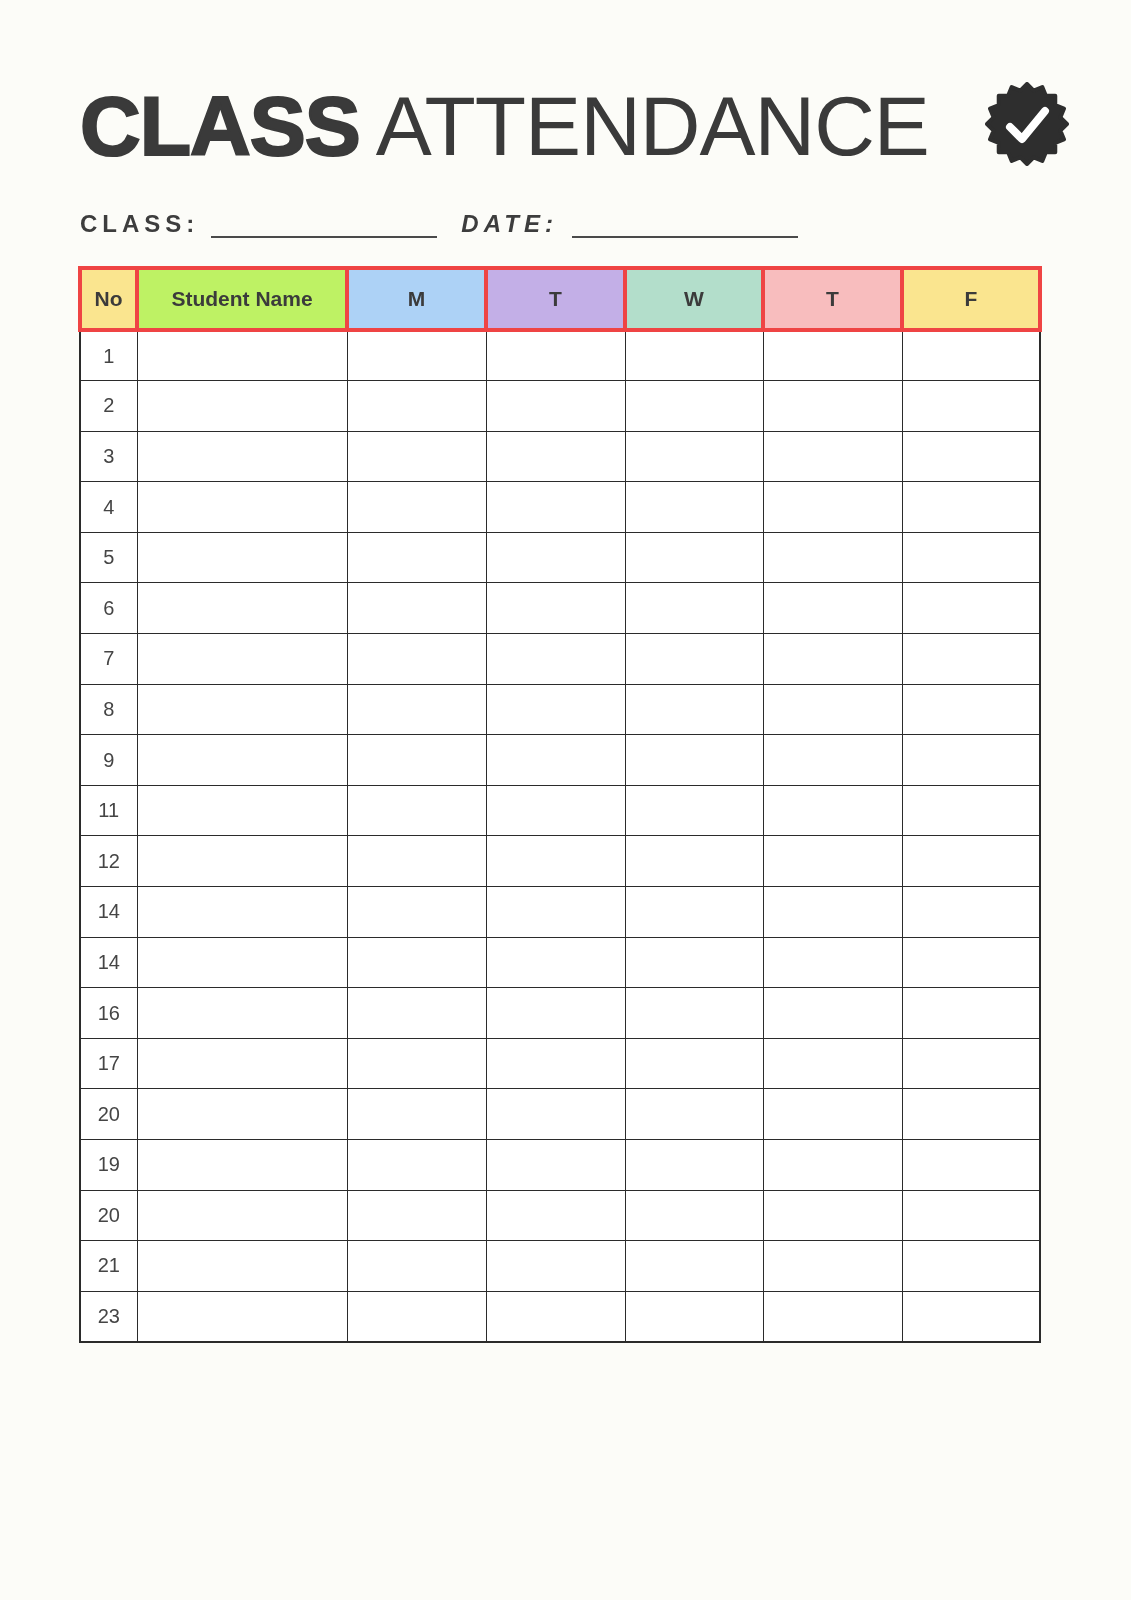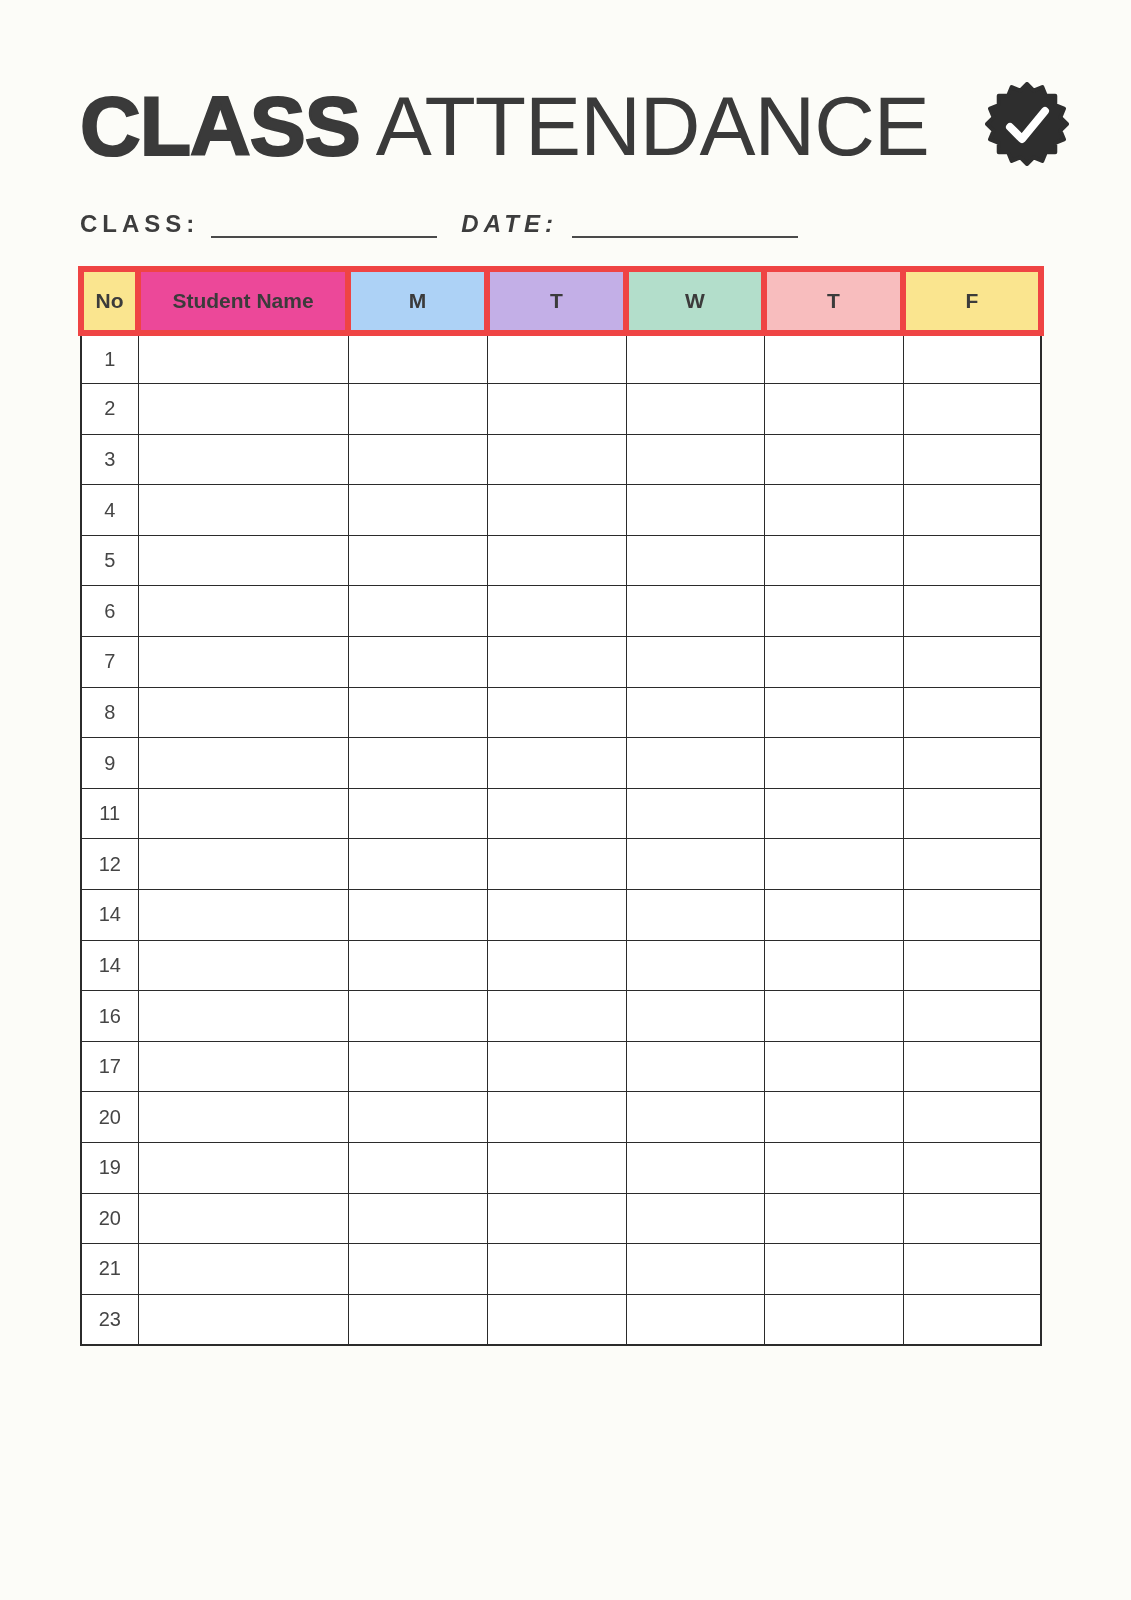--- a/index.html
+++ b/index.html
@@ -72,21 +72,21 @@
   
   table.attendance {
     margin-top: 28px;
     width: 960px;
     border-collapse: collapse;
     table-layout: fixed;
     border: 2.5px solid #2b2b2b;
   }
   table.attendance th {
     height: 58px;
-    border: 6px solid #ef4444;
+    border: 4px solid #ef4444;
     font-size: 21px;
     font-weight: 700;
     color: #3b3b3b;
     text-align: center;
     padding: 0;
   }
   table.attendance td {
     height: 50.6px;
     border: 1.8px solid #2b2b2b;
     background: #FFFFFF;
@@ -129,21 +129,21 @@
       <col style="width:210px">
       <col style="width:139px">
       <col style="width:139px">
       <col style="width:138px">
       <col style="width:139px">
       <col style="width:138px">
     </colgroup>
     <thead>
       <tr id="header-row">
           <th style="background: rgb(250, 229, 143);">No</th>
-          <th style="background: #ec4899;">Student Name</th>
+          <th style="background: #bef264;">Student Name</th>
           <th style="background: rgb(173, 210, 246);">M</th>
           <th style="background: rgb(195, 175, 231);">T</th>
           <th style="background: rgb(179, 222, 203);">W</th>
           <th style="background: rgb(248, 189, 190);">T</th>
           <th style="background: rgb(250, 229, 143);">F</th>
         </tr>
     </thead>
     <tbody id="table-body">
         <tr>
           <td class="row-no">1</td>

